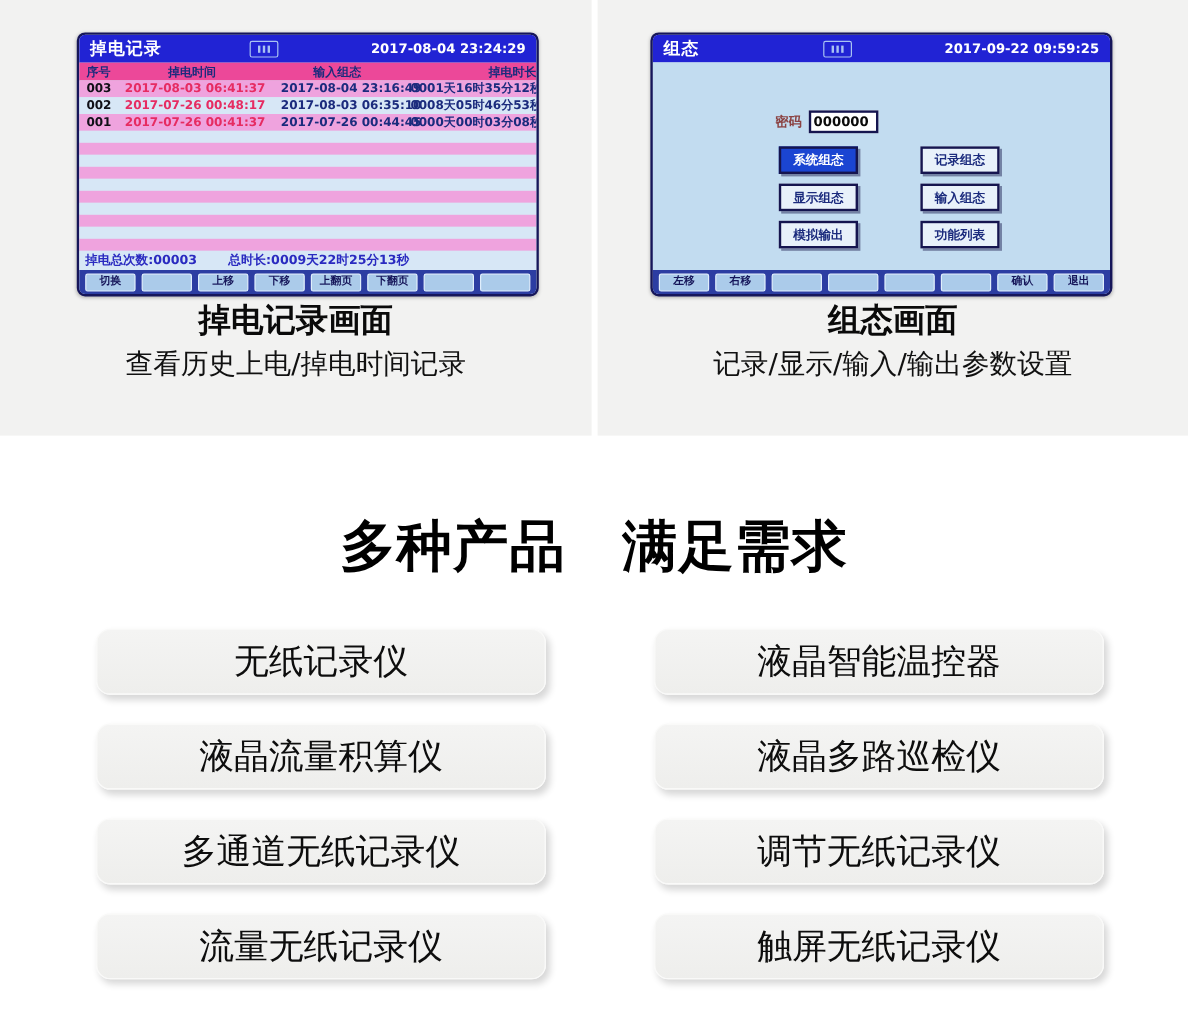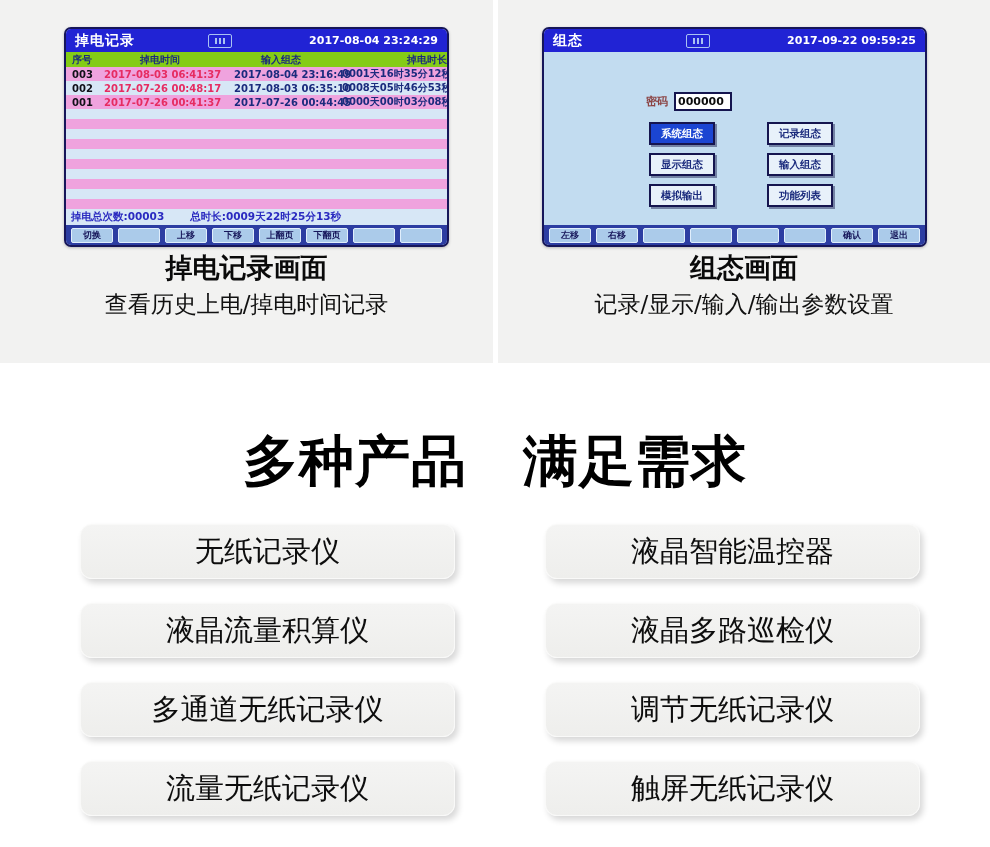--- a/index.html
+++ b/index.html
@@ -28,21 +28,21 @@
   }
   .tb-title{font-size:14px;letter-spacing:1px;}
   .tb-date{font-size:11px;}
   .tb-icon{position:absolute;left:142px;top:5px;width:22px;height:12px;
     border:1px solid #a9c2f2;border-radius:2px;display:flex;align-items:center;
     justify-content:center;gap:2px;}
   .tb-icon i{display:block;width:2px;height:6px;background:#a9c2f2;}
 
   
   .thead{
-    flex:0 0 15px;background:#84cc16;display:grid;
+    flex:0 0 15px;background:#ec4899;display:grid;
     grid-template-columns:34px 120px 122px 1fr;align-items:center;
     color:#1b2b7d;font-weight:bold;font-size:10px;white-space:nowrap;
   }
   .thead .h1{padding-left:6px;}
   .thead .h2,.thead .h3{text-align:center;}
   .thead .h4{text-align:right;}
   .tbody{flex:1;display:flex;flex-direction:column;}
   .trow{
     flex:1;display:grid;grid-template-columns:34px 120px 122px 1fr;
     align-items:center;font-weight:bold;font-size:10px;white-space:nowrap;
@@ -91,21 +91,21 @@
   .cfg-btn.selected{background:#1b45d2;color:#ffffff;}
 
   
   .caption{position:absolute;top:252px;left:0;width:100%;text-align:center;}
   .cap-title{font-size:27px;font-weight:bold;color:#0a0a0a;line-height:1.2;}
   .cap-sub{font-size:23px;font-weight:500;color:#111111;margin-top:7px;line-height:1.2;}
 
   
   .heading{
     position:absolute;top:425px;left:0;width:100%;text-align:center;
-    font-size:55px;font-weight:bold;color:#000000;letter-spacing:1px;
+    font-size:46px;font-weight:bold;color:#000000;letter-spacing:1px;
   }
 
   
   .prod-col{position:absolute;top:524px;width:375px;display:flex;
     flex-direction:column;gap:24px;}
   .prod-col-left{left:80px;}
   .prod-col-right{left:545px;}
   .prod-btn{
     height:53px;border-radius:12px;
     background:linear-gradient(180deg,#f4f4f3 0%,#eeeeec 100%);

